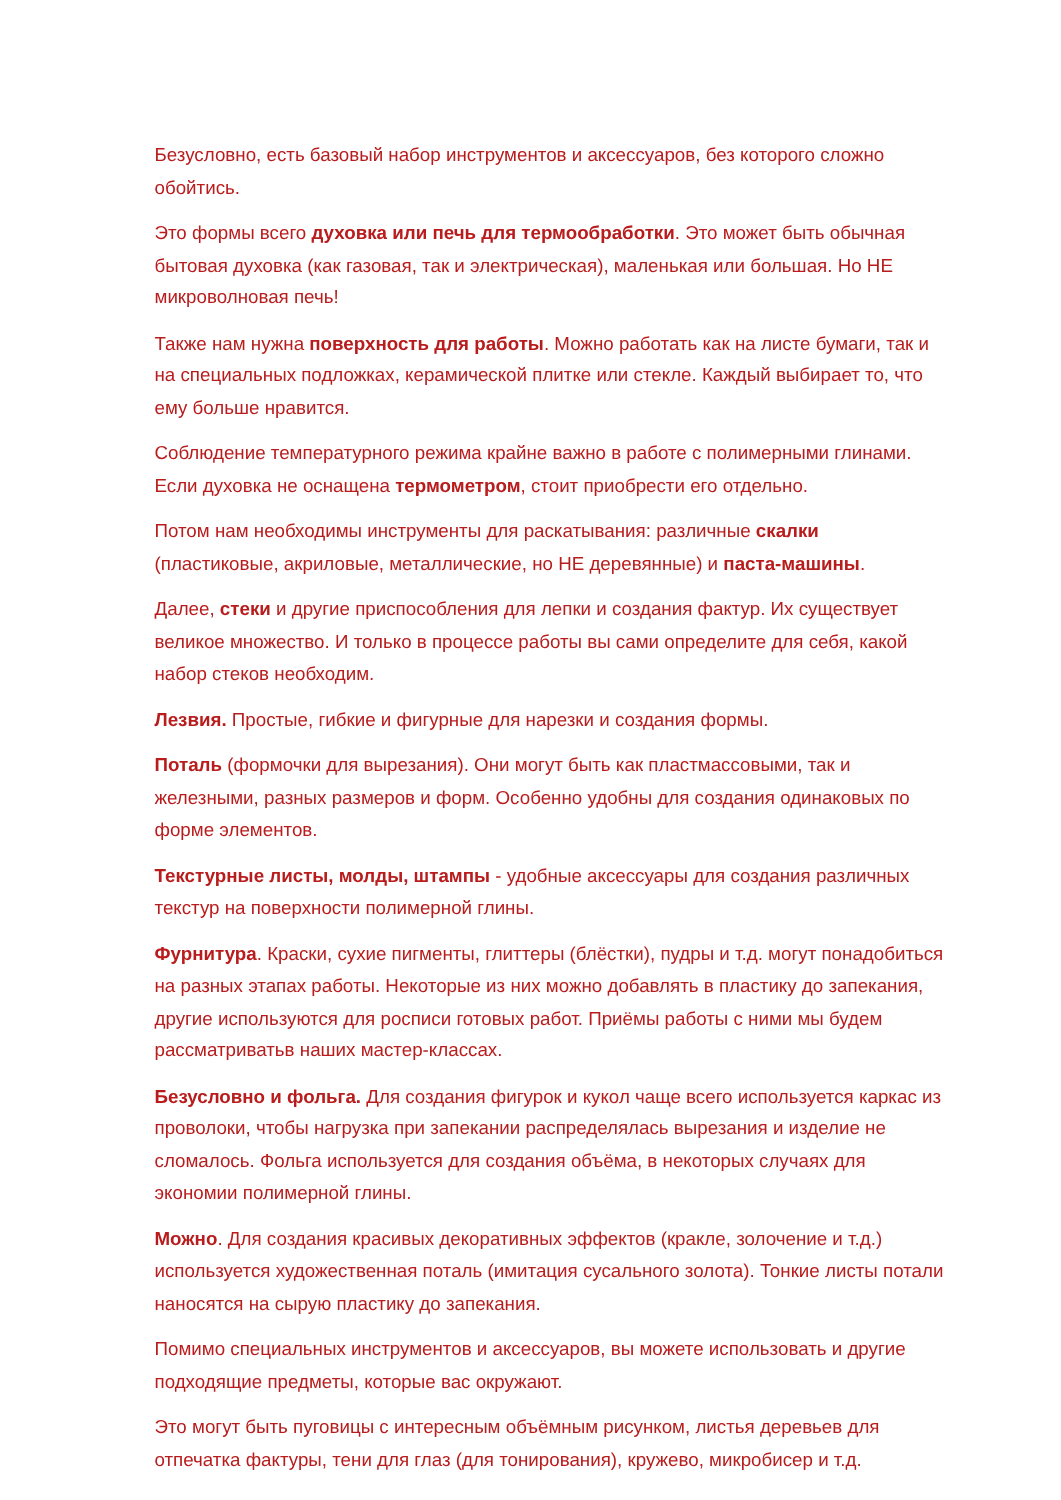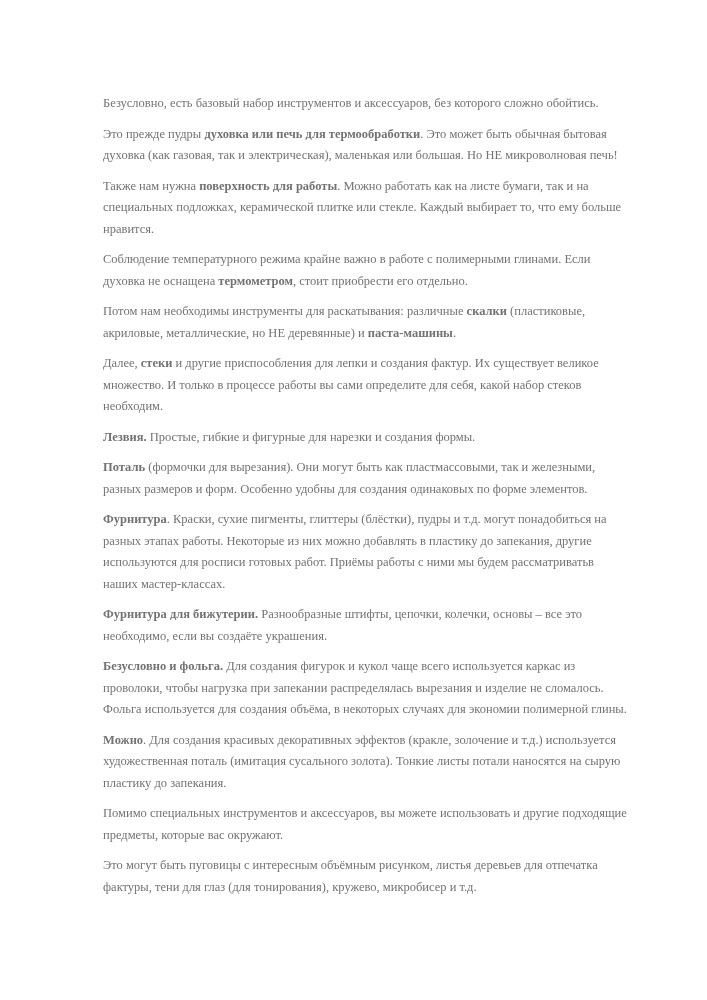--- a/index.html
+++ b/index.html
@@ -19,41 +19,40 @@
   .content {
     position: absolute;
     top: 93px;
     left: 103px;
     right: 76px;
   }
   .content p {
     margin: 0 0 9px 0;
     font-size: 12.5px;
     line-height: 21.5px;
-    color: #737373;
+    color: #b91c1c;
     text-align: left;
-    font-family: Liberation Serif, serif;
   }
   .content p span.b {
     font-weight: bold;
   }
 </style>
 </head>
 <body>
 
 <div class="page">
   <div class="content">
       <p><span>Безусловно, есть базовый набор инструментов и аксессуаров, без которого сложно обойтись.</span></p>
-      <p><span>Это прежде пудры </span><span class="b">духовка или печь для термообработки</span><span>. Это может быть обычная бытовая духовка (как газовая, так и электрическая), маленькая или большая. Но НЕ микроволновая печь!</span></p>
+      <p><span>Это формы всего </span><span class="b">духовка или печь для термообработки</span><span>. Это может быть обычная бытовая духовка (как газовая, так и электрическая), маленькая или большая. Но НЕ микроволновая печь!</span></p>
       <p><span>Также нам нужна </span><span class="b">поверхность для работы</span><span>. Можно работать как на листе бумаги, так и на специальных подложках, керамической плитке или стекле. Каждый выбирает то, что ему больше нравится.</span></p>
       <p><span>Соблюдение температурного режима крайне важно в работе с полимерными глинами. Если духовка не оснащена </span><span class="b">термометром</span><span>, стоит приобрести его отдельно.</span></p>
       <p><span>Потом нам необходимы инструменты для раскатывания: различные </span><span class="b">скалки</span><span> (пластиковые, акриловые, металлические, но НЕ деревянные) и </span><span class="b">паста-машины</span><span>.</span></p>
       <p><span>Далее, </span><span class="b">стеки</span><span> и другие приспособления для лепки и создания фактур. Их существует великое множество. И только в процессе работы вы сами определите для себя, какой набор стеков необходим.</span></p>
       <p><span class="b">Лезвия.</span><span> Простые, гибкие и фигурные для нарезки и создания формы.</span></p>
       <p><span class="b">Поталь</span><span> (формочки для вырезания). Они могут быть как пластмассовыми, так и железными, разных размеров и форм. Особенно удобны для создания одинаковых по форме элементов.</span></p>
+      <p><span class="b">Текстурные листы, молды, штампы</span><span> - удобные аксессуары для создания различных текстур на поверхности полимерной глины.</span></p>
       <p><span class="b">Фурнитура</span><span>. Краски, сухие пигменты, глиттеры (блёстки), пудры и т.д. могут понадобиться на разных этапах работы. Некоторые из них можно добавлять в пластику до запекания, другие используются для росписи готовых работ. Приёмы работы с ними мы будем рассматриватьв наших мастер-классах.</span></p>
-      <p><span class="b">Фурнитура для бижутерии.</span><span> Разнообразные штифты, цепочки, колечки, основы – все это необходимо, если вы создаёте украшения.</span></p>
       <p><span class="b">Безусловно и фольга.</span><span> Для создания фигурок и кукол чаще всего используется каркас из проволоки, чтобы нагрузка при запекании распределялась вырезания и изделие не сломалось. Фольга используется для создания объёма, в некоторых случаях для экономии полимерной глины.</span></p>
       <p><span class="b">Можно</span><span>. Для создания красивых декоративных эффектов (кракле, золочение и т.д.) используется художественная поталь (имитация сусального золота). Тонкие листы потали наносятся на сырую пластику до запекания.</span></p>
       <p><span>Помимо специальных инструментов и аксессуаров, вы можете использовать и другие подходящие предметы, которые вас окружают.</span></p>
       <p><span>Это могут быть пуговицы с интересным объёмным рисунком, листья деревьев для отпечатка фактуры, тени для глаз (для тонирования), кружево, микробисер и т.д.</span></p>
     </div>
 </div>
 
 </body></html>

